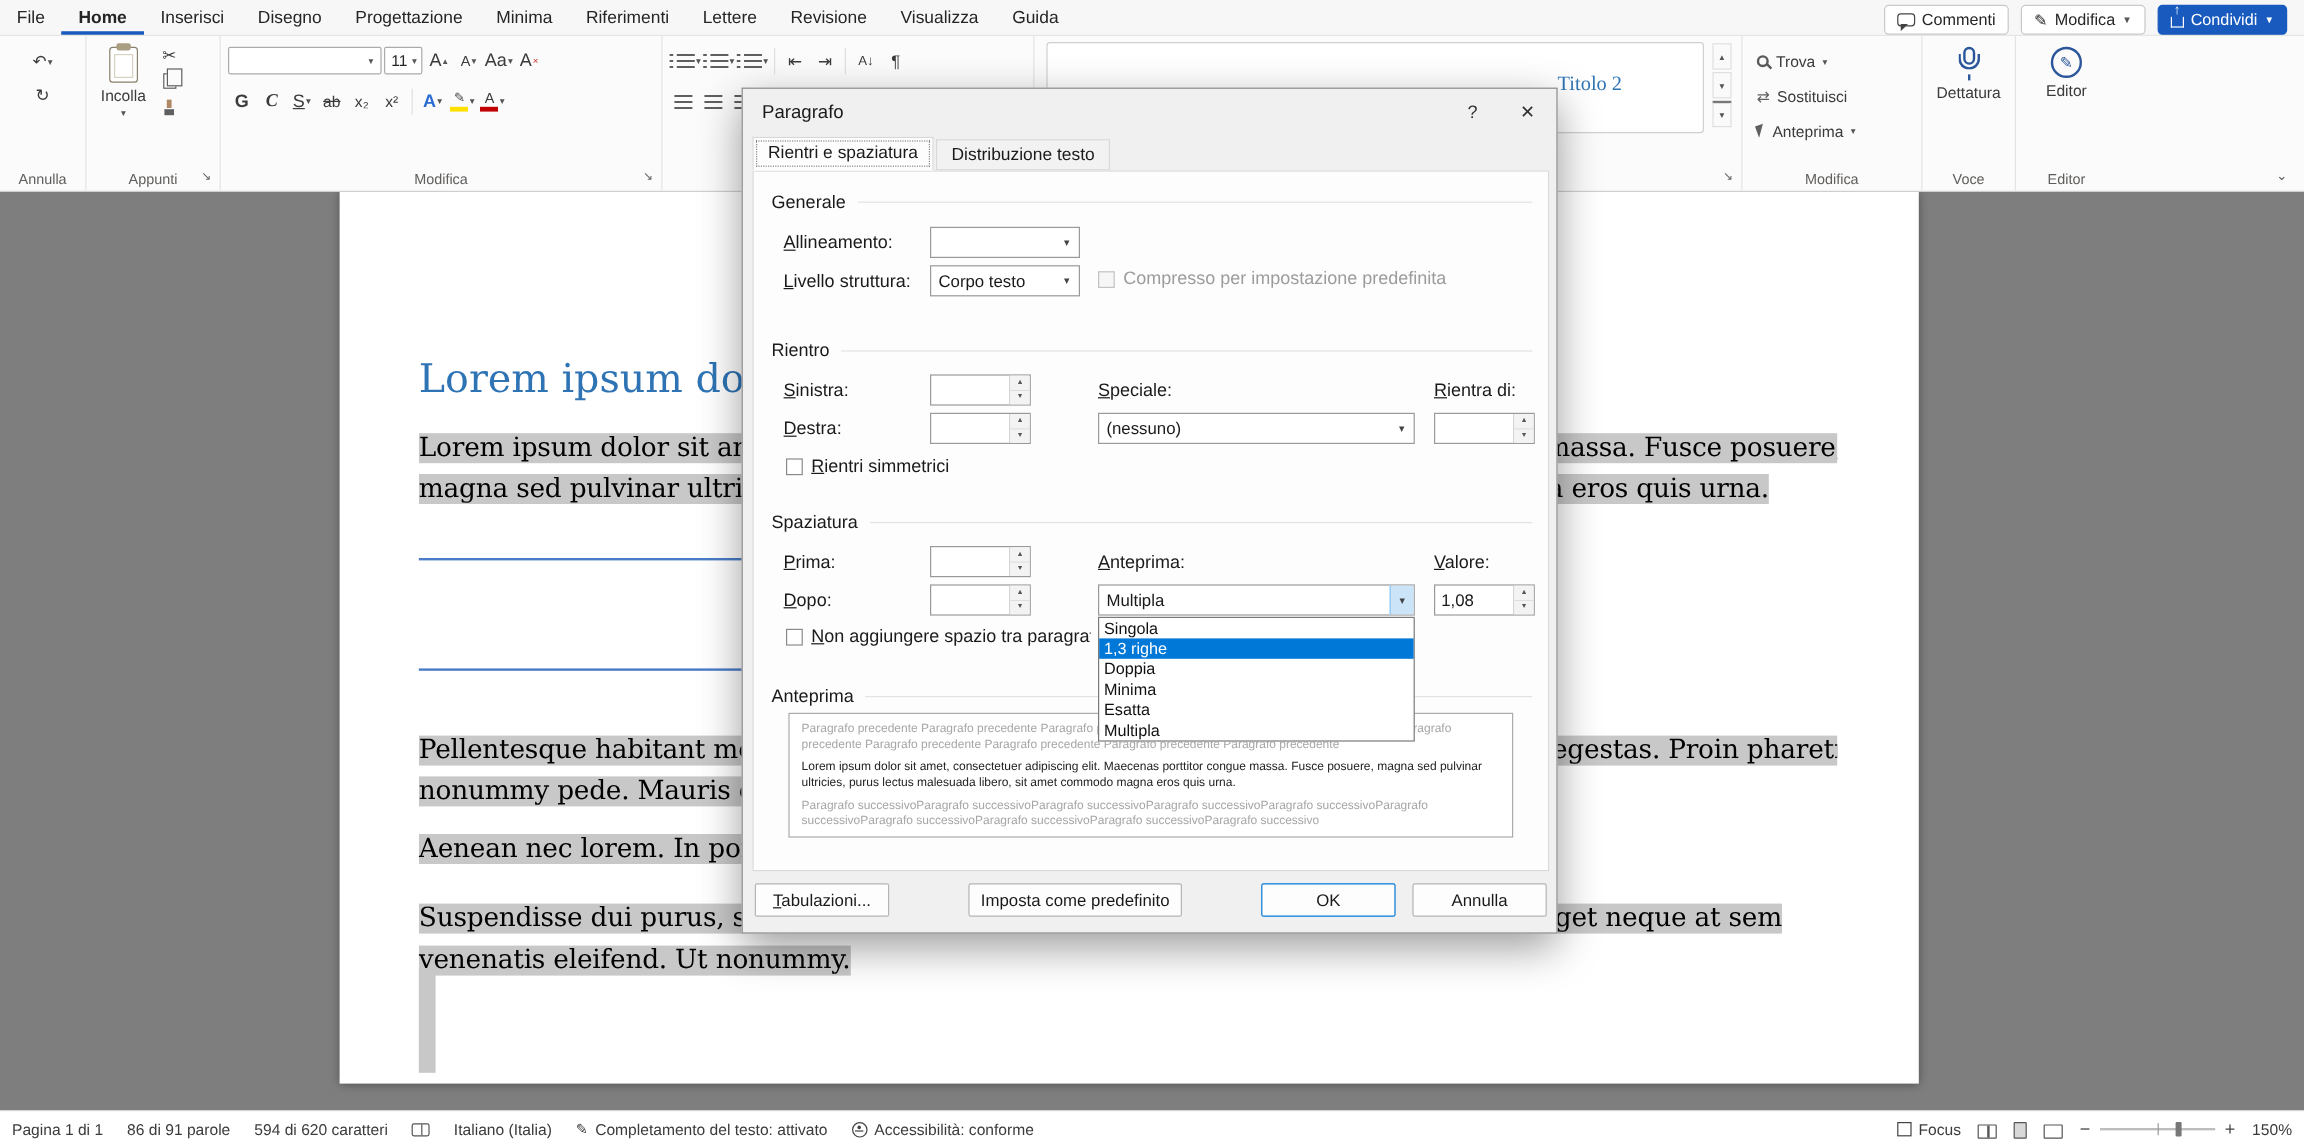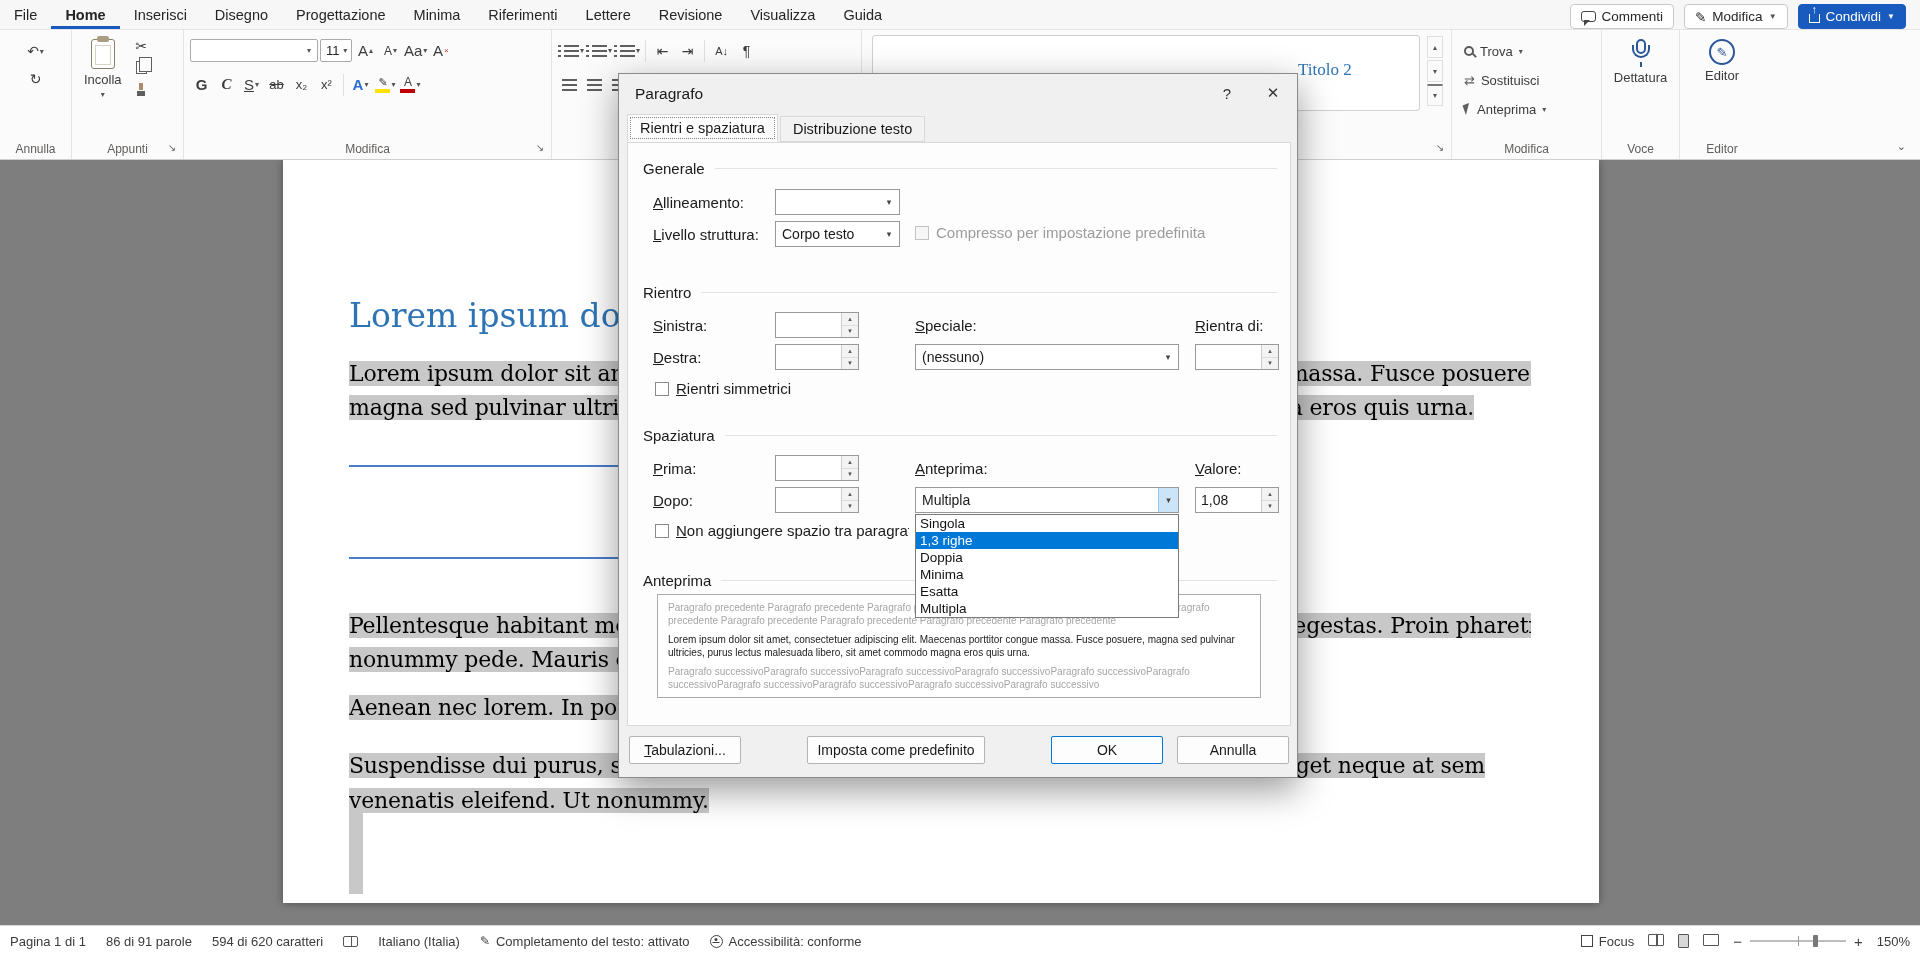--- a/index.html
+++ b/index.html
@@ -70,21 +70,21 @@
 .canvas{position:absolute;top:160px;left:0;right:0;bottom:31px;background:#7e7e7e;overflow:hidden;z-index:1}
 .page{position:absolute;left:283px;top:0;width:1316px;height:743px;background:#fff;box-shadow:0 0 8px rgba(0,0,0,.4)}
 .dheading{position:absolute;left:66px;top:136px;font-family:"DejaVu Serif",serif;font-size:33px;color:#2e74b5;white-space:nowrap;width:1182px;overflow:hidden}
 .dline{position:absolute;left:66px;width:1182px;height:31px;overflow:hidden;font-family:"DejaVu Serif",serif;font-size:22px;line-height:31px;white-space:nowrap;letter-spacing:-.2px;color:#000}
 .dline .hl{background:#c8c8c8}
 .rule{position:absolute;left:66px;width:560px;height:2px;background:#4a7cc7}
 .selcol{position:absolute;left:66px;top:648px;width:14px;height:86px;background:#c8c8c8}
 
 .statusbar{position:absolute;left:0;right:0;bottom:0;height:31px;background:#ffffff;border-top:1px solid #d6d6d6;display:flex;align-items:center;gap:20px;padding:0 10px;font-size:13px;color:#3b3b3b;z-index:5}
 .sb-item{display:flex;align-items:center;gap:6px;cursor:pointer;white-space:nowrap}
-.sb-right{margin-left:auto;display:flex;align-items:flex-start;gap:14px}
+.sb-right{margin-left:auto;display:flex;align-items:flex-end;gap:14px}
 .icon-book{width:15px;height:11px;border:1.5px solid #555;border-radius:2px;position:relative;flex:none}
 .icon-book::after{content:"";position:absolute;left:50%;top:0;bottom:0;width:1.5px;background:#555}
 .icon-person{width:13px;height:13px;border:1.5px solid #444;border-radius:50%;position:relative;flex:none}
 .icon-person::before{content:"";position:absolute;left:50%;top:2px;transform:translateX(-50%);width:3px;height:3px;border-radius:50%;background:#444}
 .icon-person::after{content:"";position:absolute;left:50%;top:6px;transform:translateX(-50%);width:7px;height:1.5px;background:#444}
 .icon-focusbox{width:12px;height:12px;border:1.5px solid #444;flex:none}
 .vi{width:16px;height:12px;border:1.5px solid #555;border-radius:1px;position:relative;flex:none;cursor:pointer}
 .vi.book::after{content:"";position:absolute;left:50%;top:0;bottom:0;width:1.5px;background:#555}
 .vi.pagev{width:11px;height:14px}
 .vi.active{background:#d8d8d8}

